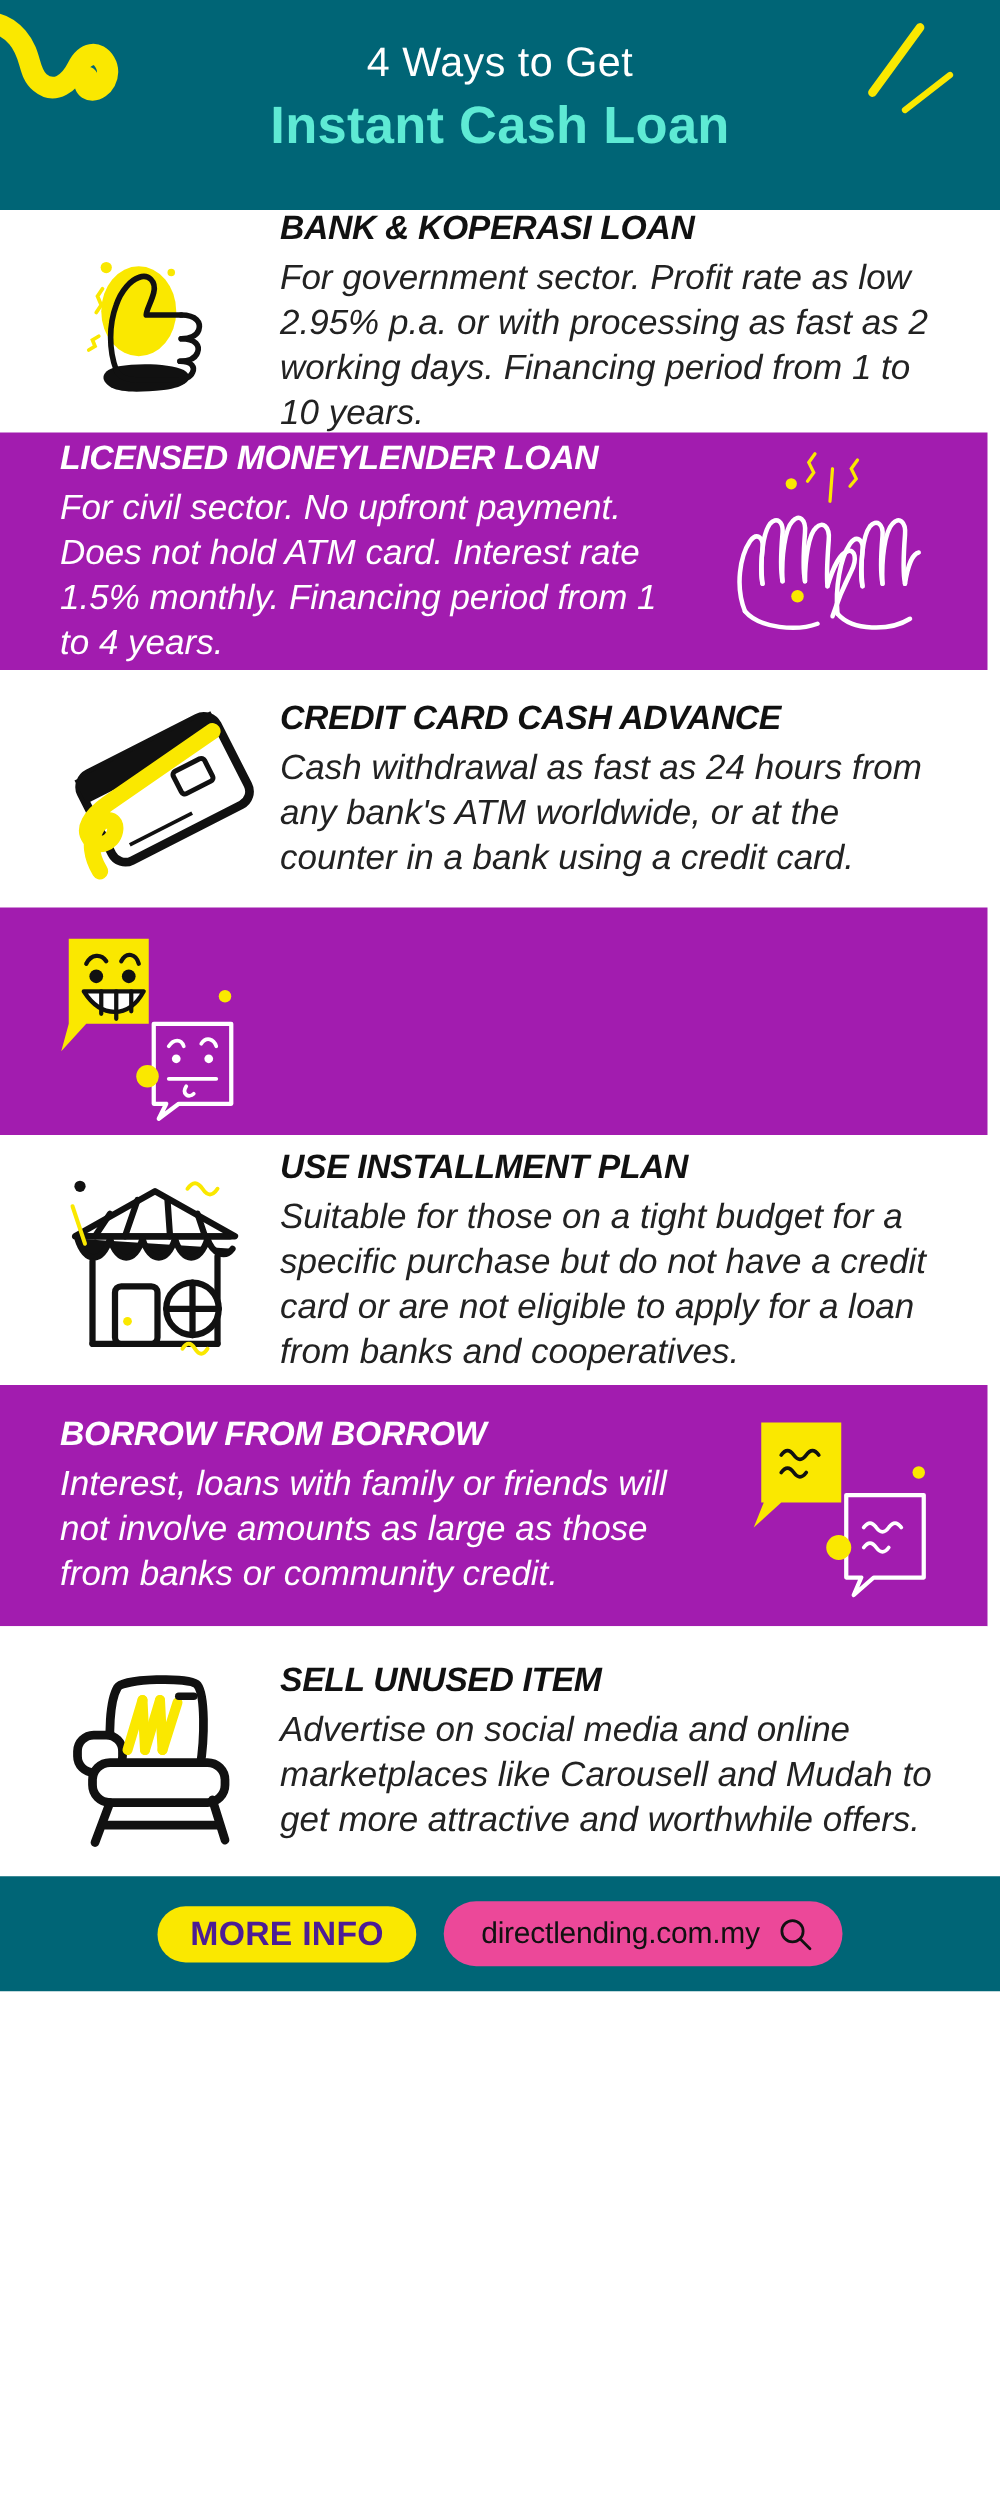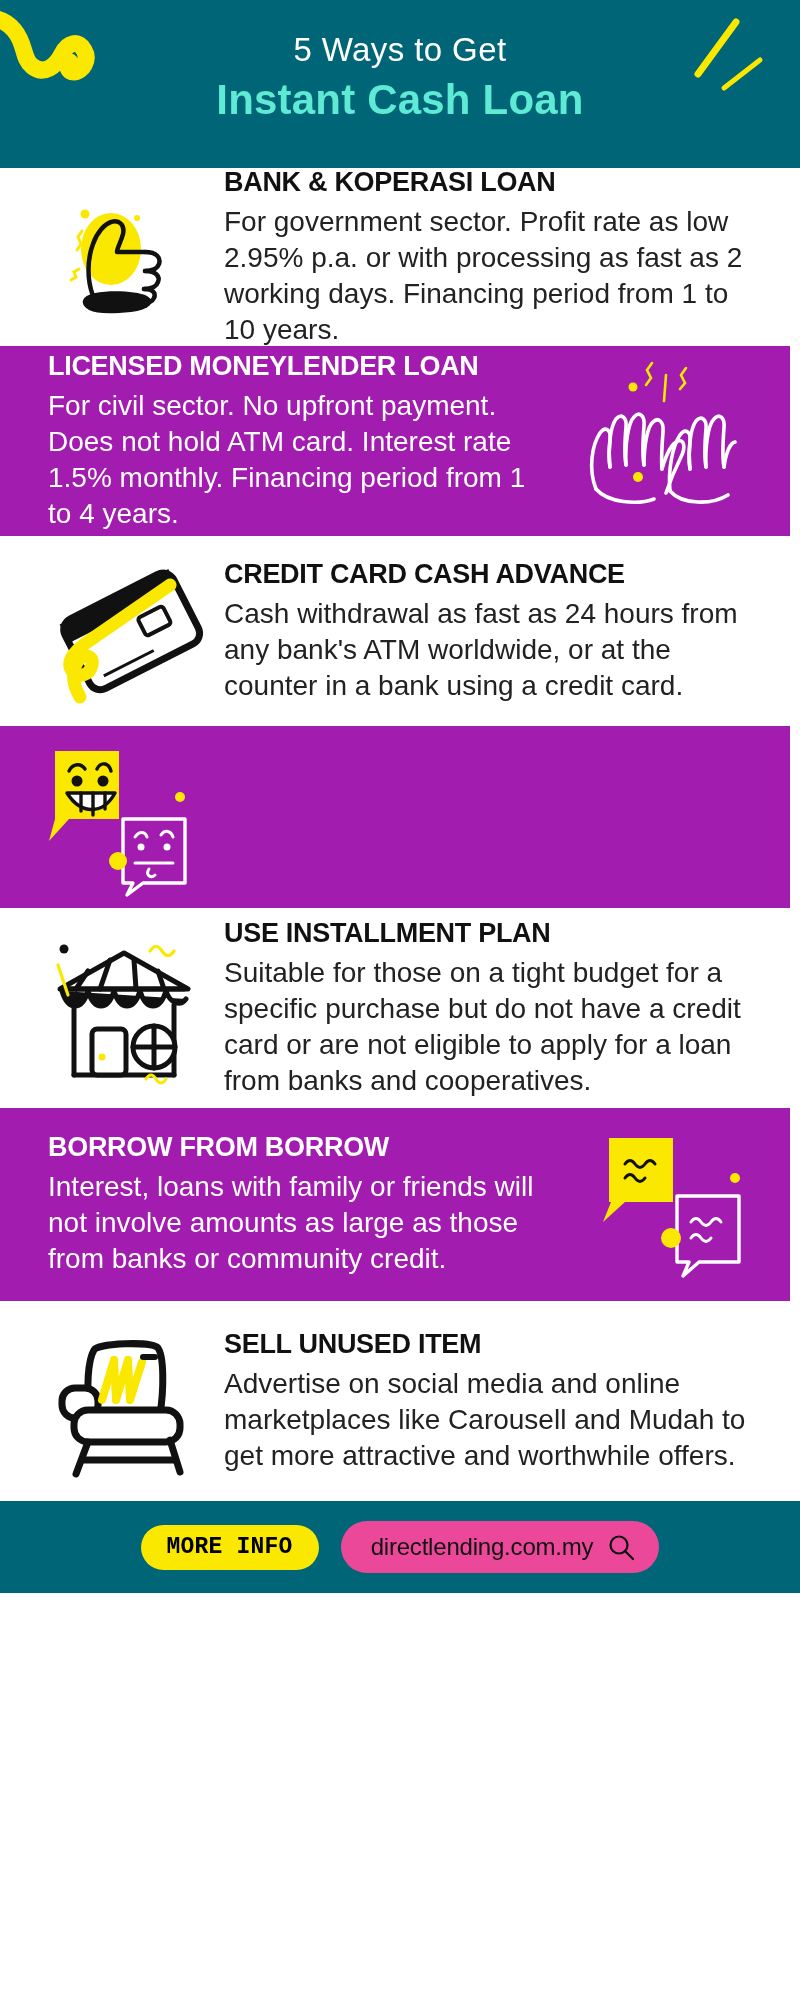--- a/index.html
+++ b/index.html
@@ -65,20 +65,21 @@
     line-height: 52px;
     margin-top: 4px;
   }
 
   
   .section {
     position: relative;
     width: 790px;
     box-sizing: border-box;
     overflow: hidden;
+    font-style: italic;
   }
   .section.white {
     background: #ffffff;
   }
   .section.teal {
     background: #a21caf;
   }
   .section-inner {
     position: relative;
     display: flex;
@@ -126,30 +127,29 @@
     width: 800px;
     height: 92px;
     background: #006576;
     display: flex;
     align-items: center;
     justify-content: center;
     gap: 22px;
   }
   .more-info-btn {
     background: #FAE800;
-    color: #000000;
+    color: #4c1d95;
     font-weight: bold;
-    font-size: 23px;
+    font-size: 27px;
     letter-spacing: 0.2px;
     padding: 9px 26px 10px 26px;
     border-radius: 26px;
     border: none;
     cursor: pointer;
     line-height: 26px;
-    font-family: Liberation Mono, monospace;
   }
   .url-pill {
     background: #ec4899;
     border-radius: 28px;
     height: 52px;
     display: flex;
     align-items: center;
     gap: 14px;
     padding: 0 24px 0 30px;
   }
@@ -173,21 +173,21 @@
     <svg class="header-squiggle" viewBox="0 0 130 95">
       <path d="M-20 36 C -2 18, 18 18, 32 34 C 44 48, 40 62, 50 70 C 62 80, 74 70, 80 58 C 86 46, 96 44, 102 54 C 108 64, 100 76, 92 76 C 86 76, 84 70, 88 66" fill="none" stroke="#FAE800" stroke-width="17" stroke-linecap="round" stroke-linejoin="round"></path>
     </svg>
 
     <svg class="header-slashes" viewBox="0 0 110 80">
       <line x1="68" y1="4" x2="30" y2="56" stroke="#FAE800" stroke-width="7" stroke-linecap="round"></line>
       <line x1="92" y1="42" x2="56" y2="70" stroke="#FAE800" stroke-width="5" stroke-linecap="round"></line>
     </svg>
 
     <div class="header-title-wrap">
-      <div class="title-line1">5 Ways to Get</div>
+      <div class="title-line1">4 Ways to Get</div>
       <div class="title-line2">Instant Cash Loan</div>
     </div>
   </div>
 
   <div class="section white layout-icon-left" style="height:178px">
     <div class="section-inner">
       <div class="sec-icon">
         <svg width="150" height="130" viewBox="0 0 150 130">
           <ellipse cx="62" cy="57" rx="30" ry="36" fill="#FAE800"></ellipse>
           <path d="M40 118 C 30 112, 32 104, 46 101 C 62 98, 88 99, 98 104 C 108 110, 100 118, 82 120 C 62 122, 48 122, 40 118 Z" fill="#111"></path>

